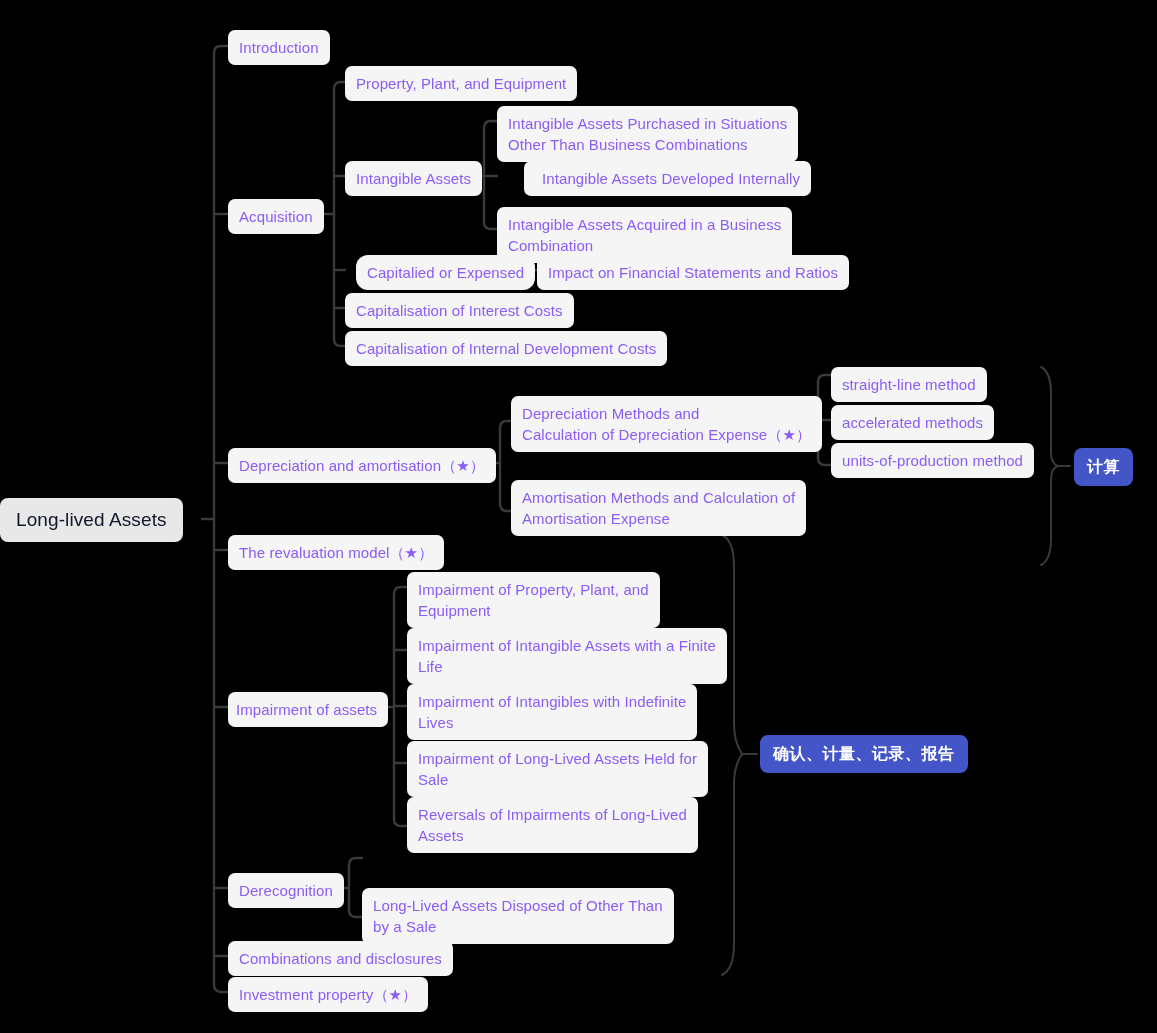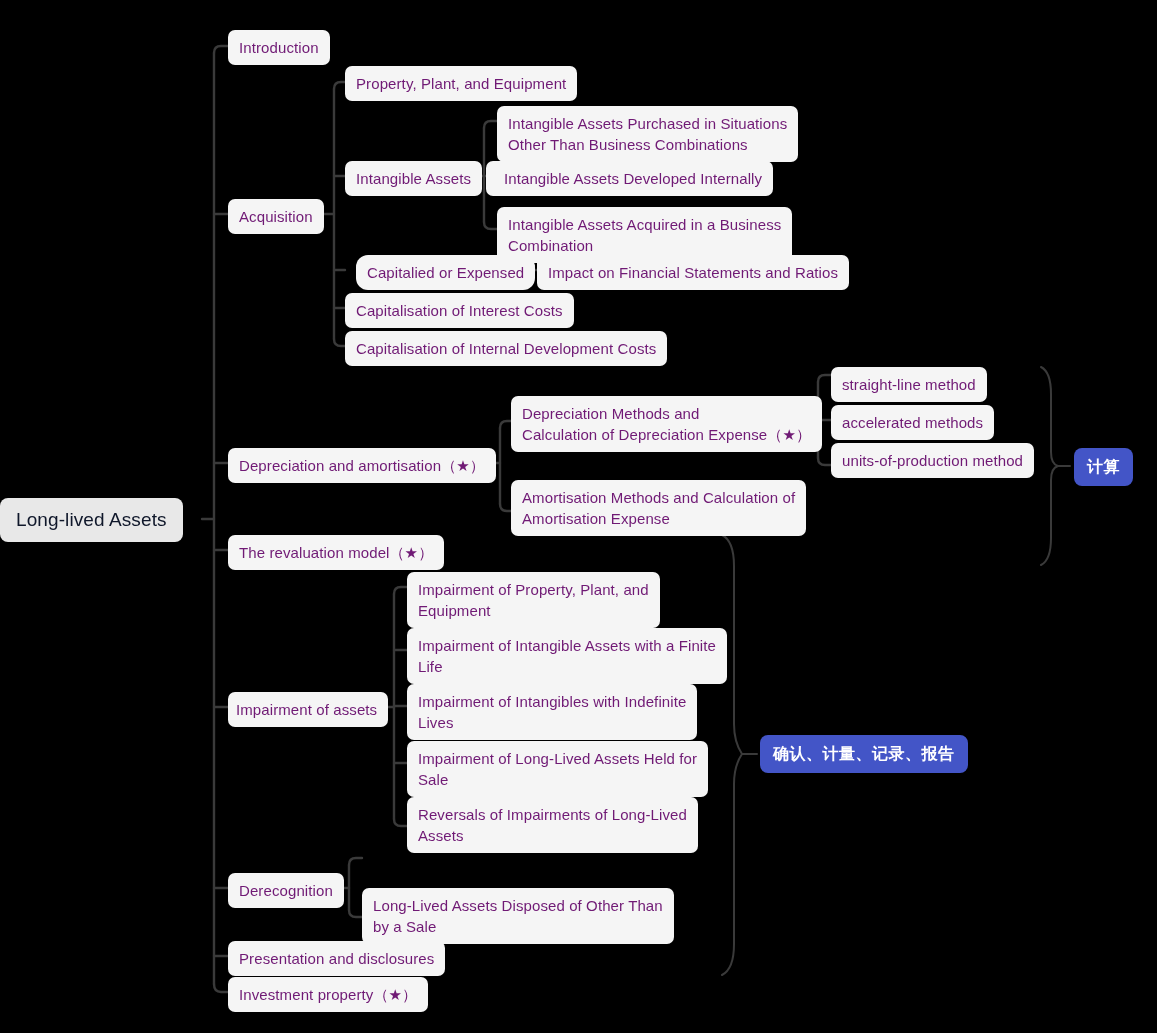--- a/index.html
+++ b/index.html
@@ -18,21 +18,21 @@
   }
   #edges {
     position: absolute;
     left: 0; top: 0;
     width: 1157px; height: 1033px;
     pointer-events: none;
   }
   .node {
     position: absolute;
     background: #f5f5f5;
-    color: #701a75;
+    color: #8b5cf6;
     border-radius: 7px;
     font-size: 15px;
     line-height: 21px;
     padding: 7px 11px;
     white-space: pre-line;
     letter-spacing: 0.1px;
     display: flex;
     align-items: center;
   }
   .node.root {
@@ -144,21 +144,21 @@
 
   <div class="node" style="left:345px; top:161px;">
     <span>Intangible Assets</span>
   </div>
 
   <div class="node" style="left:497px; top:106px;">
     <span>Intangible Assets Purchased in Situations
 Other Than Business Combinations</span>
   </div>
 
-  <div class="node" style="left:486px; top:161px;padding-left:18px;">
+  <div class="node" style="left:524px; top:161px;padding-left:18px;">
     <span>Intangible Assets Developed Internally</span>
   </div>
 
   <div class="node" style="left:497px; top:207px;">
     <span>Intangible Assets Acquired in a Business
 Combination</span>
   </div>
 
   <div class="node" style="left:356px; top:255px;border-radius:12px;">
     <span>Capitalied or Expensed</span>
@@ -239,21 +239,21 @@
     <span>Derecognition</span>
   </div>
 
 
   <div class="node" style="left:362px; top:888px;">
     <span>Long-Lived Assets Disposed of Other Than
 by a Sale</span>
   </div>
 
   <div class="node" style="left:228px; top:941px;">
-    <span>Presentation and disclosures</span>
+    <span>Combinations and disclosures</span>
   </div>
 
   <div class="node" style="left:228px; top:977px;">
     <span>Investment property（★）</span>
   </div>
 
   <div class="badge" style="left:1074px; top:448px;">
     <span>计算</span>
   </div>
 

